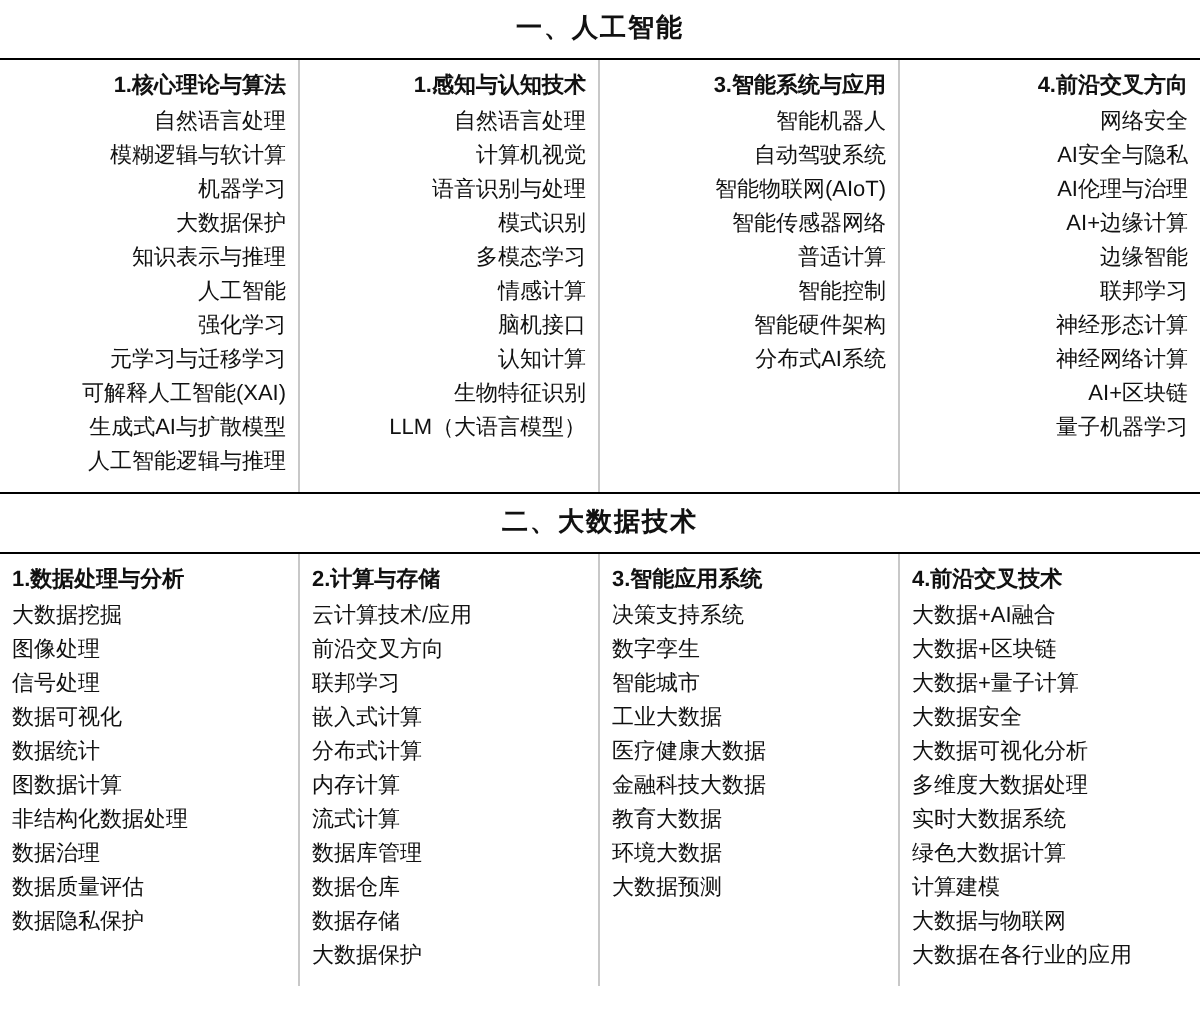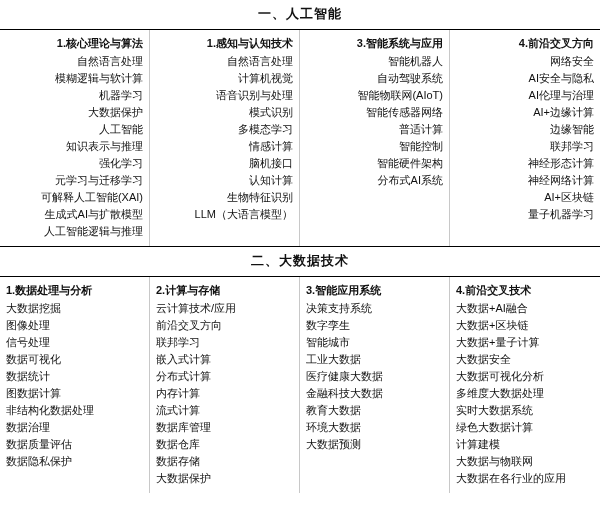--- a/index.html
+++ b/index.html
@@ -77,22 +77,22 @@
   <div class="section sec1">
     <div class="section-title">一、人工智能</div>
     <div class="cols">
 
       <div class="col">
         <div class="col-head">1.核心理论与算法</div>
         <div class="item">自然语言处理</div>
         <div class="item">模糊逻辑与软计算</div>
         <div class="item">机器学习</div>
         <div class="item">大数据保护</div>
+        <div class="item">知识表示与推理</div>
         <div class="item">人工智能</div>
-        <div class="item">知识表示与推理</div>
         <div class="item">强化学习</div>
         <div class="item">元学习与迁移学习</div>
         <div class="item">可解释人工智能(XAI)</div>
         <div class="item">生成式AI与扩散模型</div>
         <div class="item">人工智能逻辑与推理</div>
       </div>
 
       <div class="col">
         <div class="col-head">1.感知与认知技术</div>
         <div class="item">自然语言处理</div>

